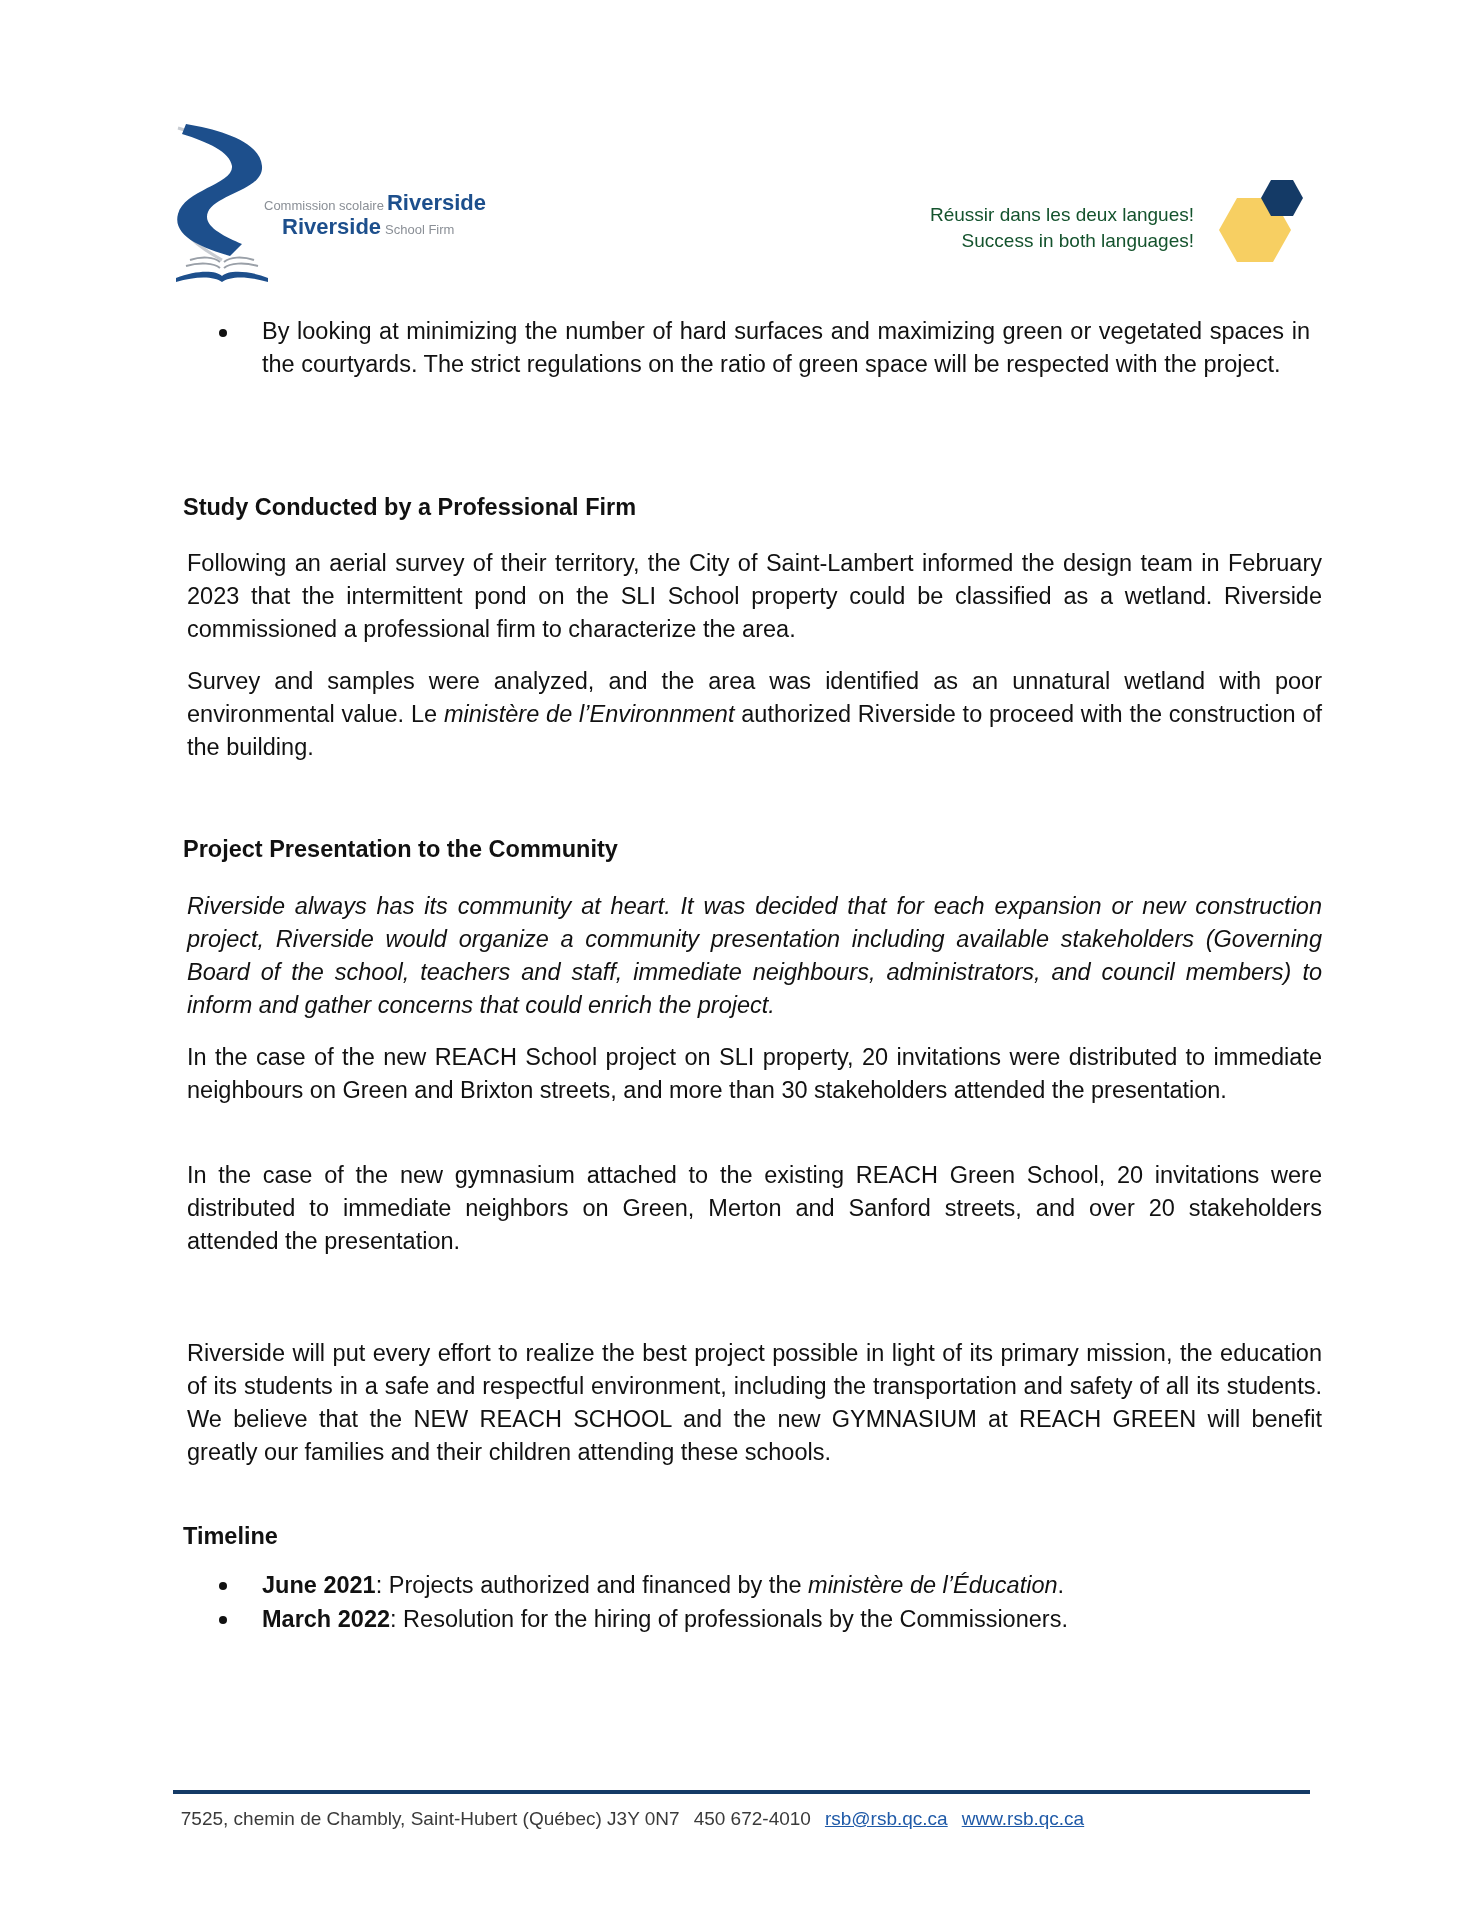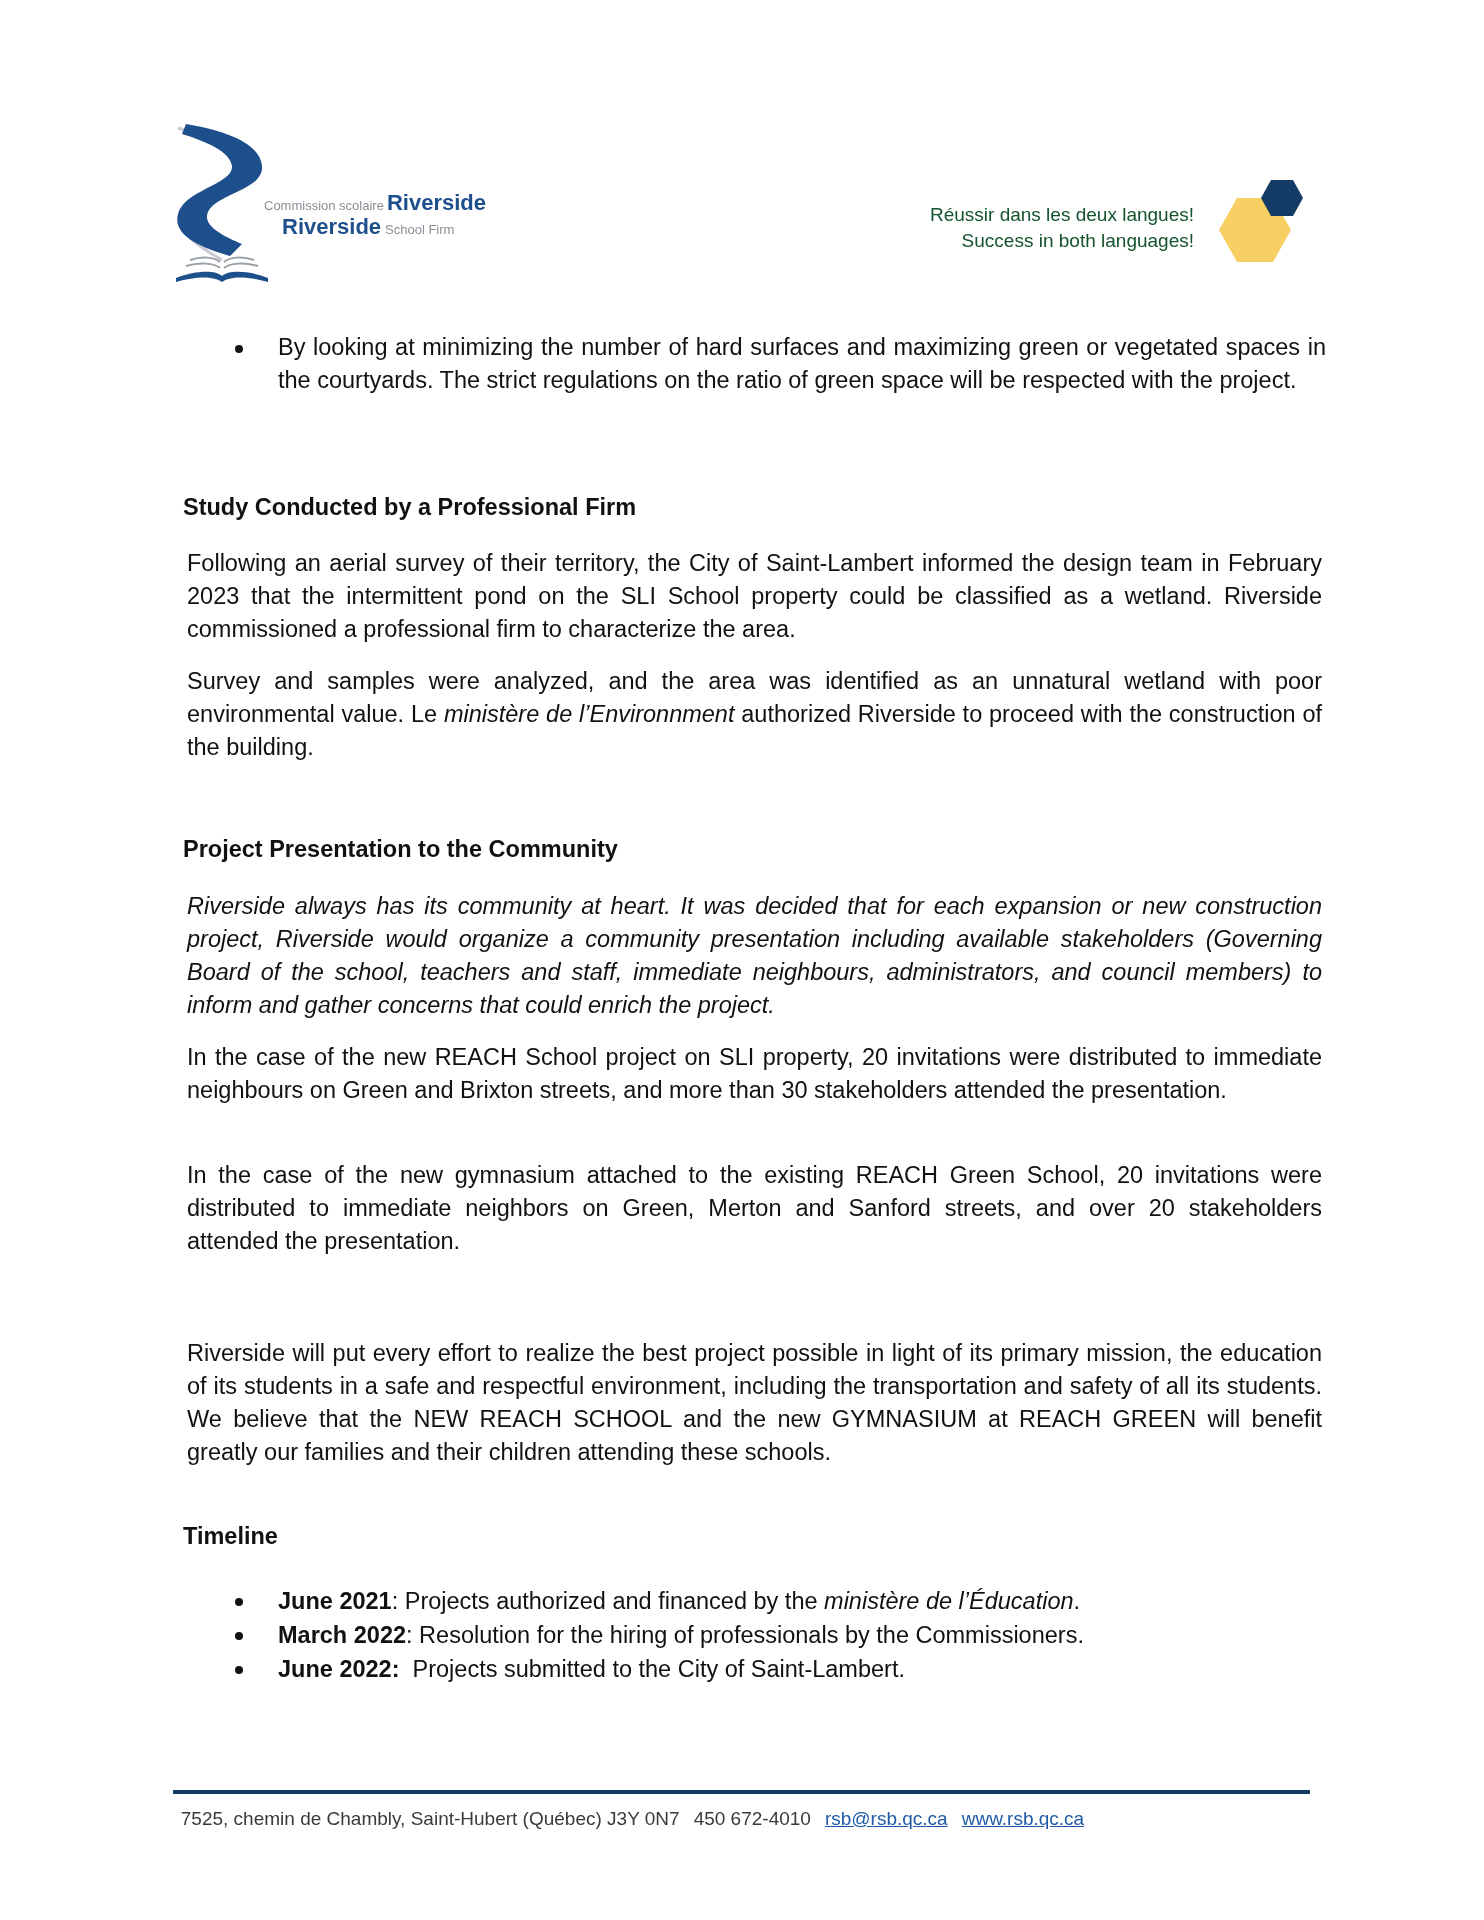--- a/index.html
+++ b/index.html
@@ -84,21 +84,21 @@
       font-size: 23.5px;
       line-height: 33px;
       color: #111;
     }
     .content p {
       margin: 12px;
       text-align: justify;
     }
     .bullets {
       list-style: none;
-      margin: 16px;
+      margin: 0;
       padding: 0;
     }
     .bullets li {
       position: relative;
       padding-left: 87px;
       text-align: justify;
     }
     .bullets li .dot {
       position: absolute;
       left: 44px;
@@ -215,24 +215,20 @@
     <h2 class="section blk-h3">Timeline</h2>
     <ul class="bullets blk-timeline">
       <li>
         <span class="dot"></span>
         <strong>June 2021</strong><span>: </span><span>Projects authorized and financed by the </span><em>ministère de l’Éducation</em><span>.</span>
       </li>
       <li>
         <span class="dot"></span>
         <strong>March 2022</strong><span>: </span><span>Resolution for the hiring of professionals by the Commissioners.</span>
       </li>
-      <li>
-        <span class="dot"></span>
-        <strong>June 2022:</strong><span style="white-space:pre">  </span><span>Projects submitted to the City of Saint-Lambert.</span>
-      </li>
     </ul>
   </div>
 
   <div class="footer-rule"></div>
   <div class="footer-text">
     <span>7525, chemin de Chambly, Saint-Hubert (Québec) J3Y 0N7</span><span class="sep">450 672-4010</span><a>rsb@rsb.qc.ca</a><a>www.rsb.qc.ca</a>
   </div>
 
 </div>
 

